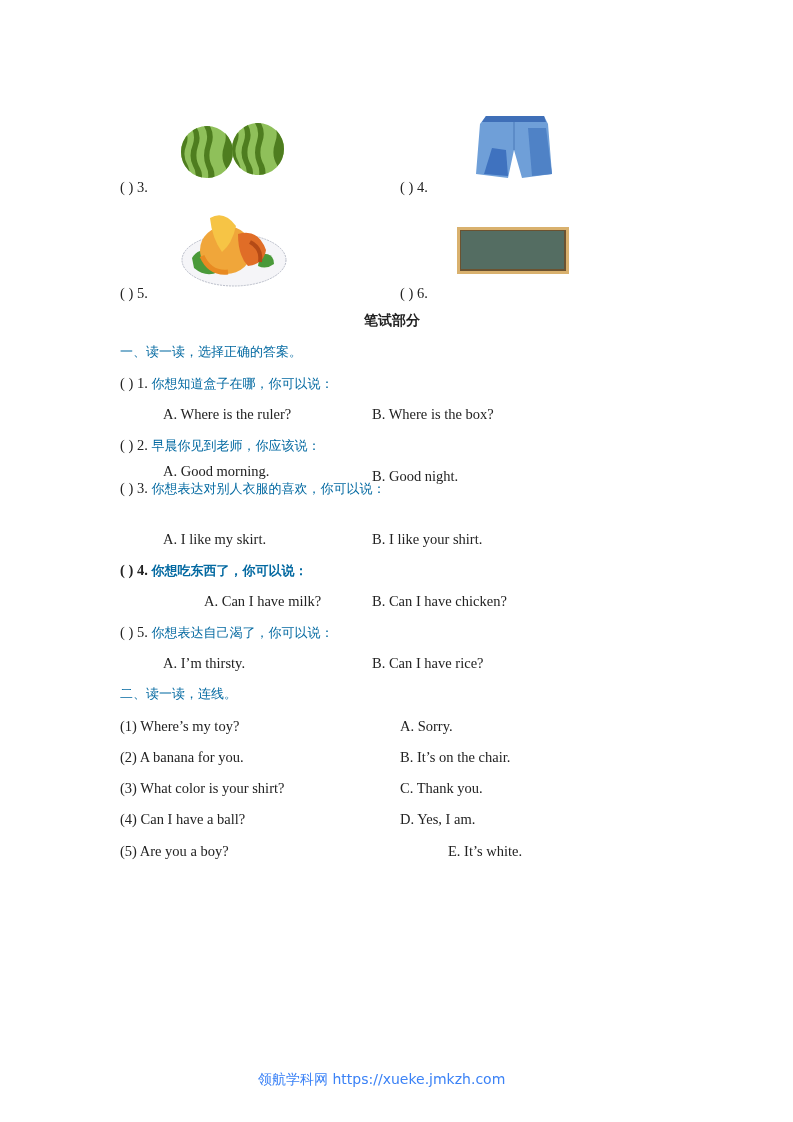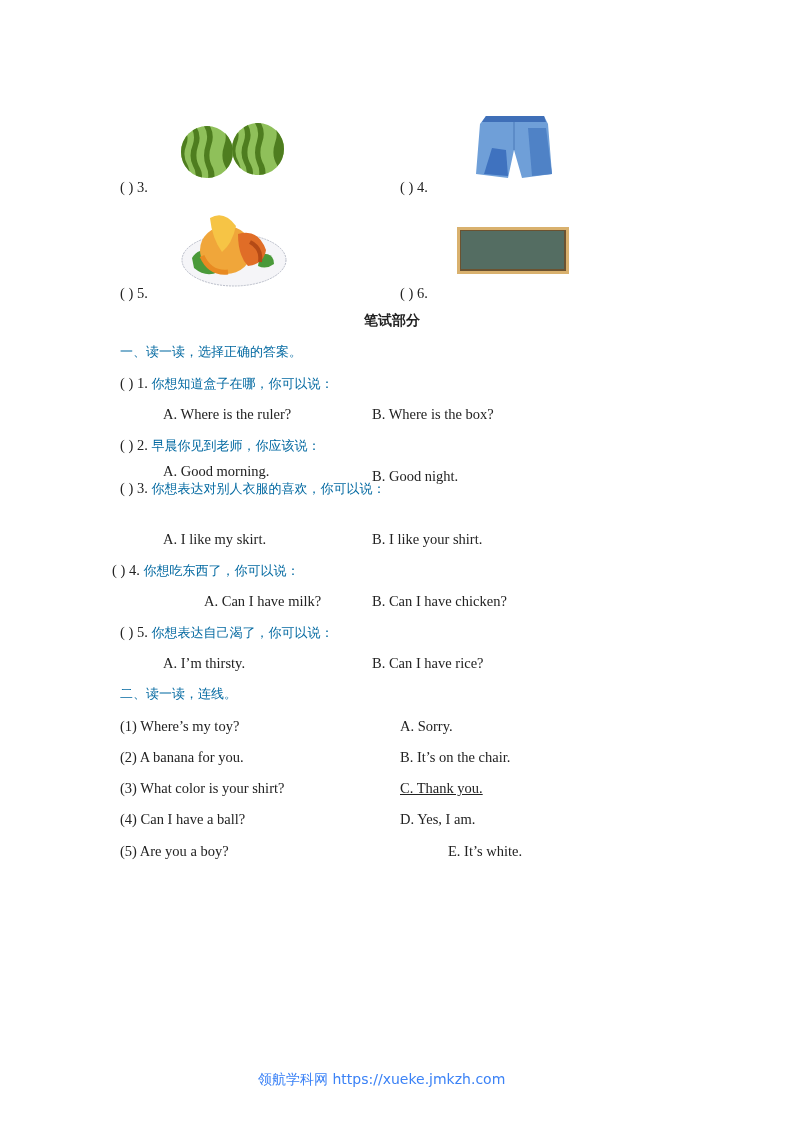--- a/index.html
+++ b/index.html
@@ -110,21 +110,21 @@
 <div class="abs t" style="left:372px;top:467px;">B. Good night.</div>
 
 <div class="abs t" style="left:120px;top:479px;">
   <span>(   )</span>
   <span>3.</span>
   <span class="cn">你想表达对别人衣服的喜欢，你可以说：</span>
 </div>
 <div class="abs t" style="left:163px;top:530px;">A. I like my skirt.</div>
 <div class="abs t" style="left:372px;top:530px;">B. I like your shirt.</div>
 
-<div class="abs t" style="left:112px;top:561px;">
+<div class="abs t" style="left:120px;top:561px;font-weight:bold;">
   <span>(   )</span>
   <span>4.</span>
   <span class="cn">你想吃东西了，你可以说：</span>
 </div>
 <div class="abs t" style="left:163px;top:592px;margin-left:41px;">A. Can I have milk?</div>
 <div class="abs t" style="left:372px;top:592px;">B. Can I have chicken?</div>
 
 <div class="abs t" style="left:120px;top:623px;">
   <span>(   )</span>
   <span>5.</span>
@@ -133,19 +133,19 @@
 <div class="abs t" style="left:163px;top:654px;">A. I’m thirsty.</div>
 <div class="abs t" style="left:372px;top:654px;">B. Can I have rice?</div>
 
 <div class="abs cn" style="left:120px;top:685px;">二、读一读，连线。</div>
 
 <div class="abs t" style="left:120px;top:717px;">(1) Where’s my toy?</div>
 <div class="abs t" style="left:400px;top:717px;">A. Sorry.</div>
 <div class="abs t" style="left:120px;top:748px;text-align:center;">(2) A banana for you.</div>
 <div class="abs t" style="left:400px;top:748px;">B. It’s on the chair.</div>
 <div class="abs t" style="left:120px;top:779px;">(3) What color is your shirt?</div>
-<div class="abs t" style="left:400px;top:779px;text-decoration:underline;">C. Thank you.</div>
+<div class="abs t" style="left:400px;top:779px;">C. Thank you.</div>
 <div class="abs t" style="left:120px;top:810px;">(4) Can I have a ball?</div>
 <div class="abs t" style="left:400px;top:810px;">D. Yes, I am.</div>
 <div class="abs t" style="left:120px;top:842px;">(5) Are you a boy?</div>
 <div class="abs t" style="left:400px;top:842px;margin-left:48px;">E. It’s white.</div>
 
 <div class="abs footer" style="left:258px;top:1071px;">领航学科网 https://xueke.jmkzh.com</div>
 
 </body></html>

